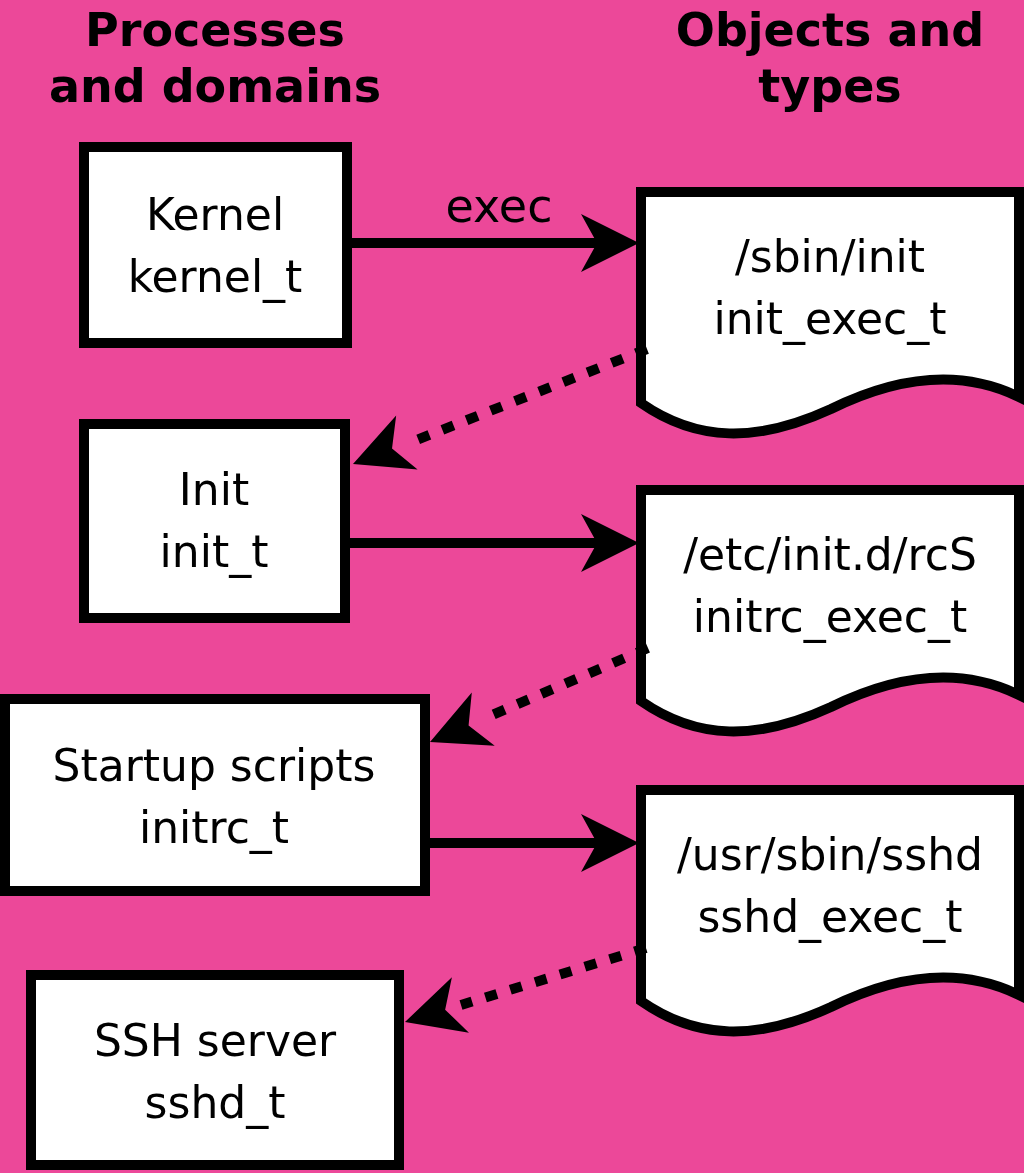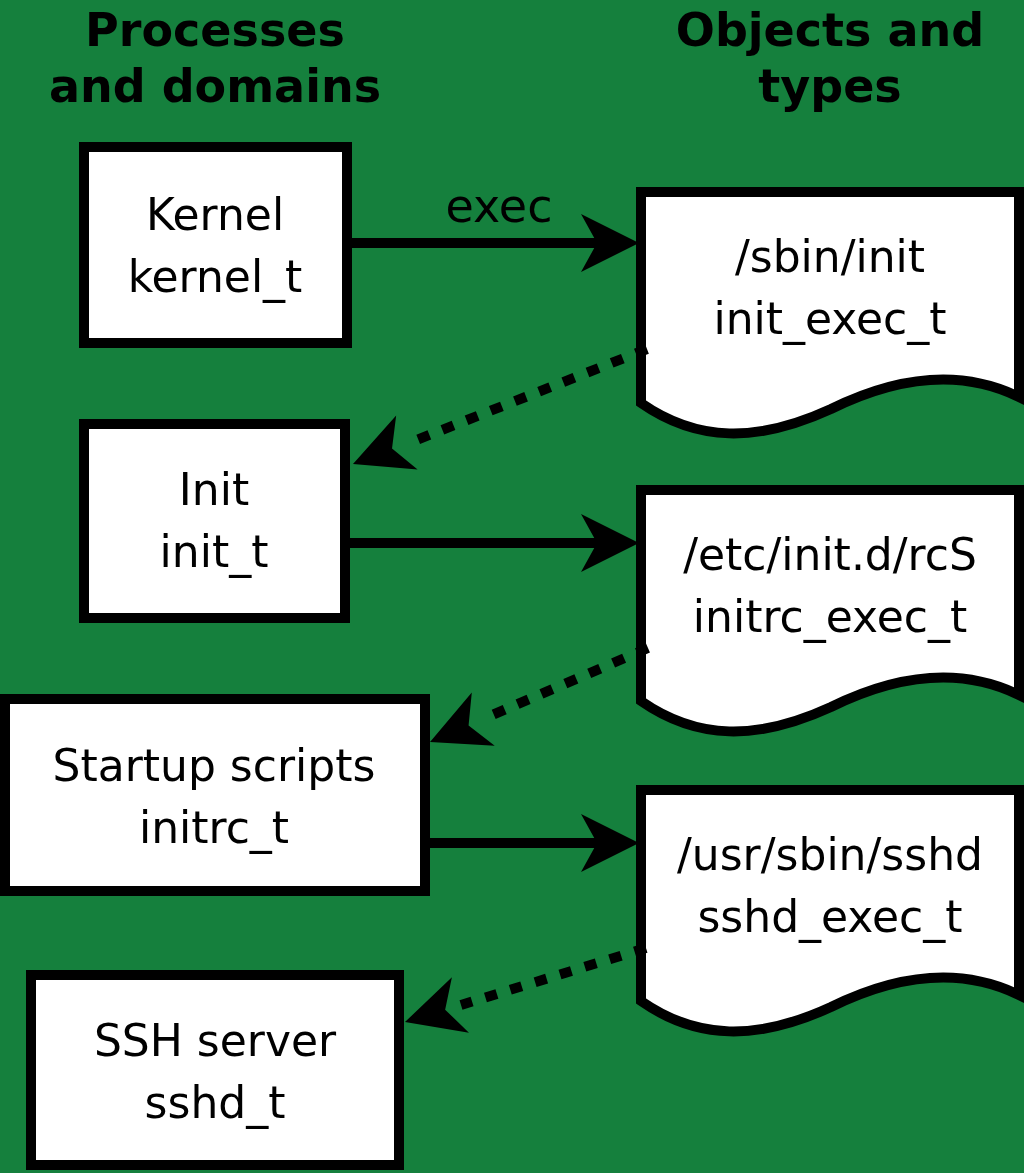--- a/index.html
+++ b/index.html
@@ -4,21 +4,21 @@
 <style>
   html, body {
     margin: 0;
     padding: 0;
     background: #ffffff;
   }
   .canvas {
     position: relative;
     width: 1024px;
     height: 1173px;
-    background: #15803d;
+    background: #ec4899;
     overflow: hidden;
   }
   svg text {
     font-family: "DejaVu Sans", "Liberation Sans", sans-serif;
     fill: #000000;
   }
   .hdr {
     font-size: 46px;
     font-weight: bold;
     text-anchor: middle;

